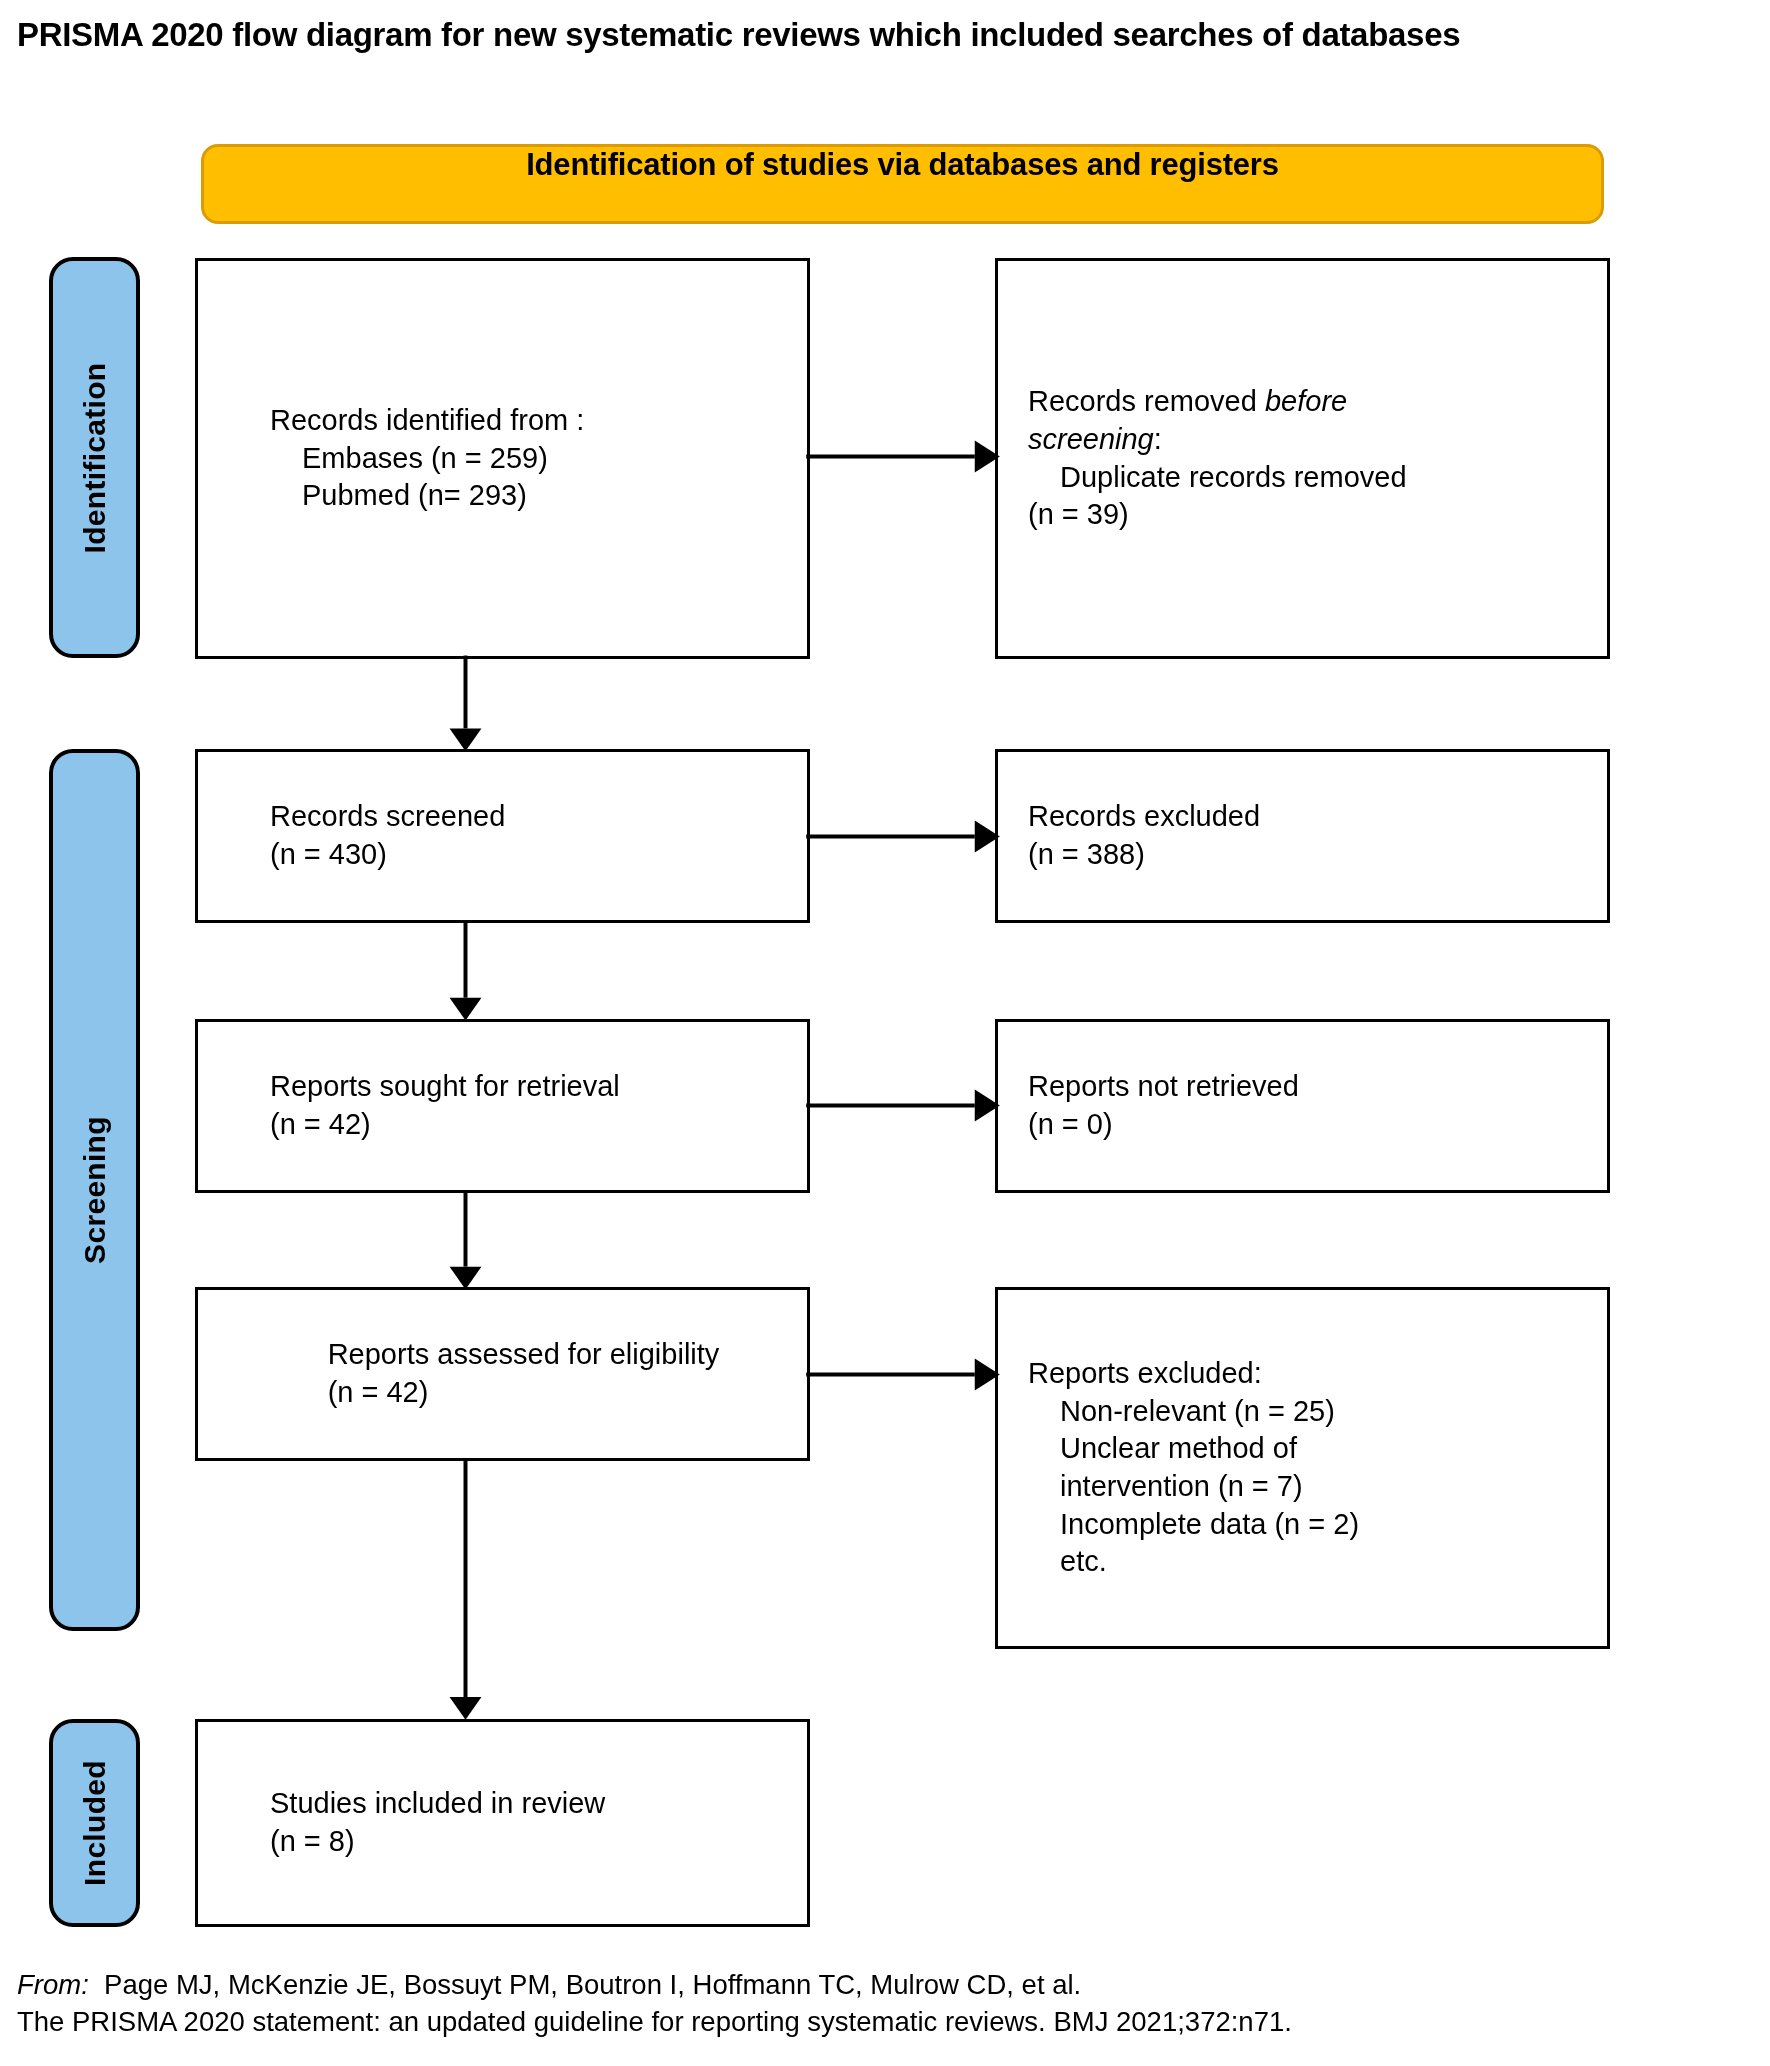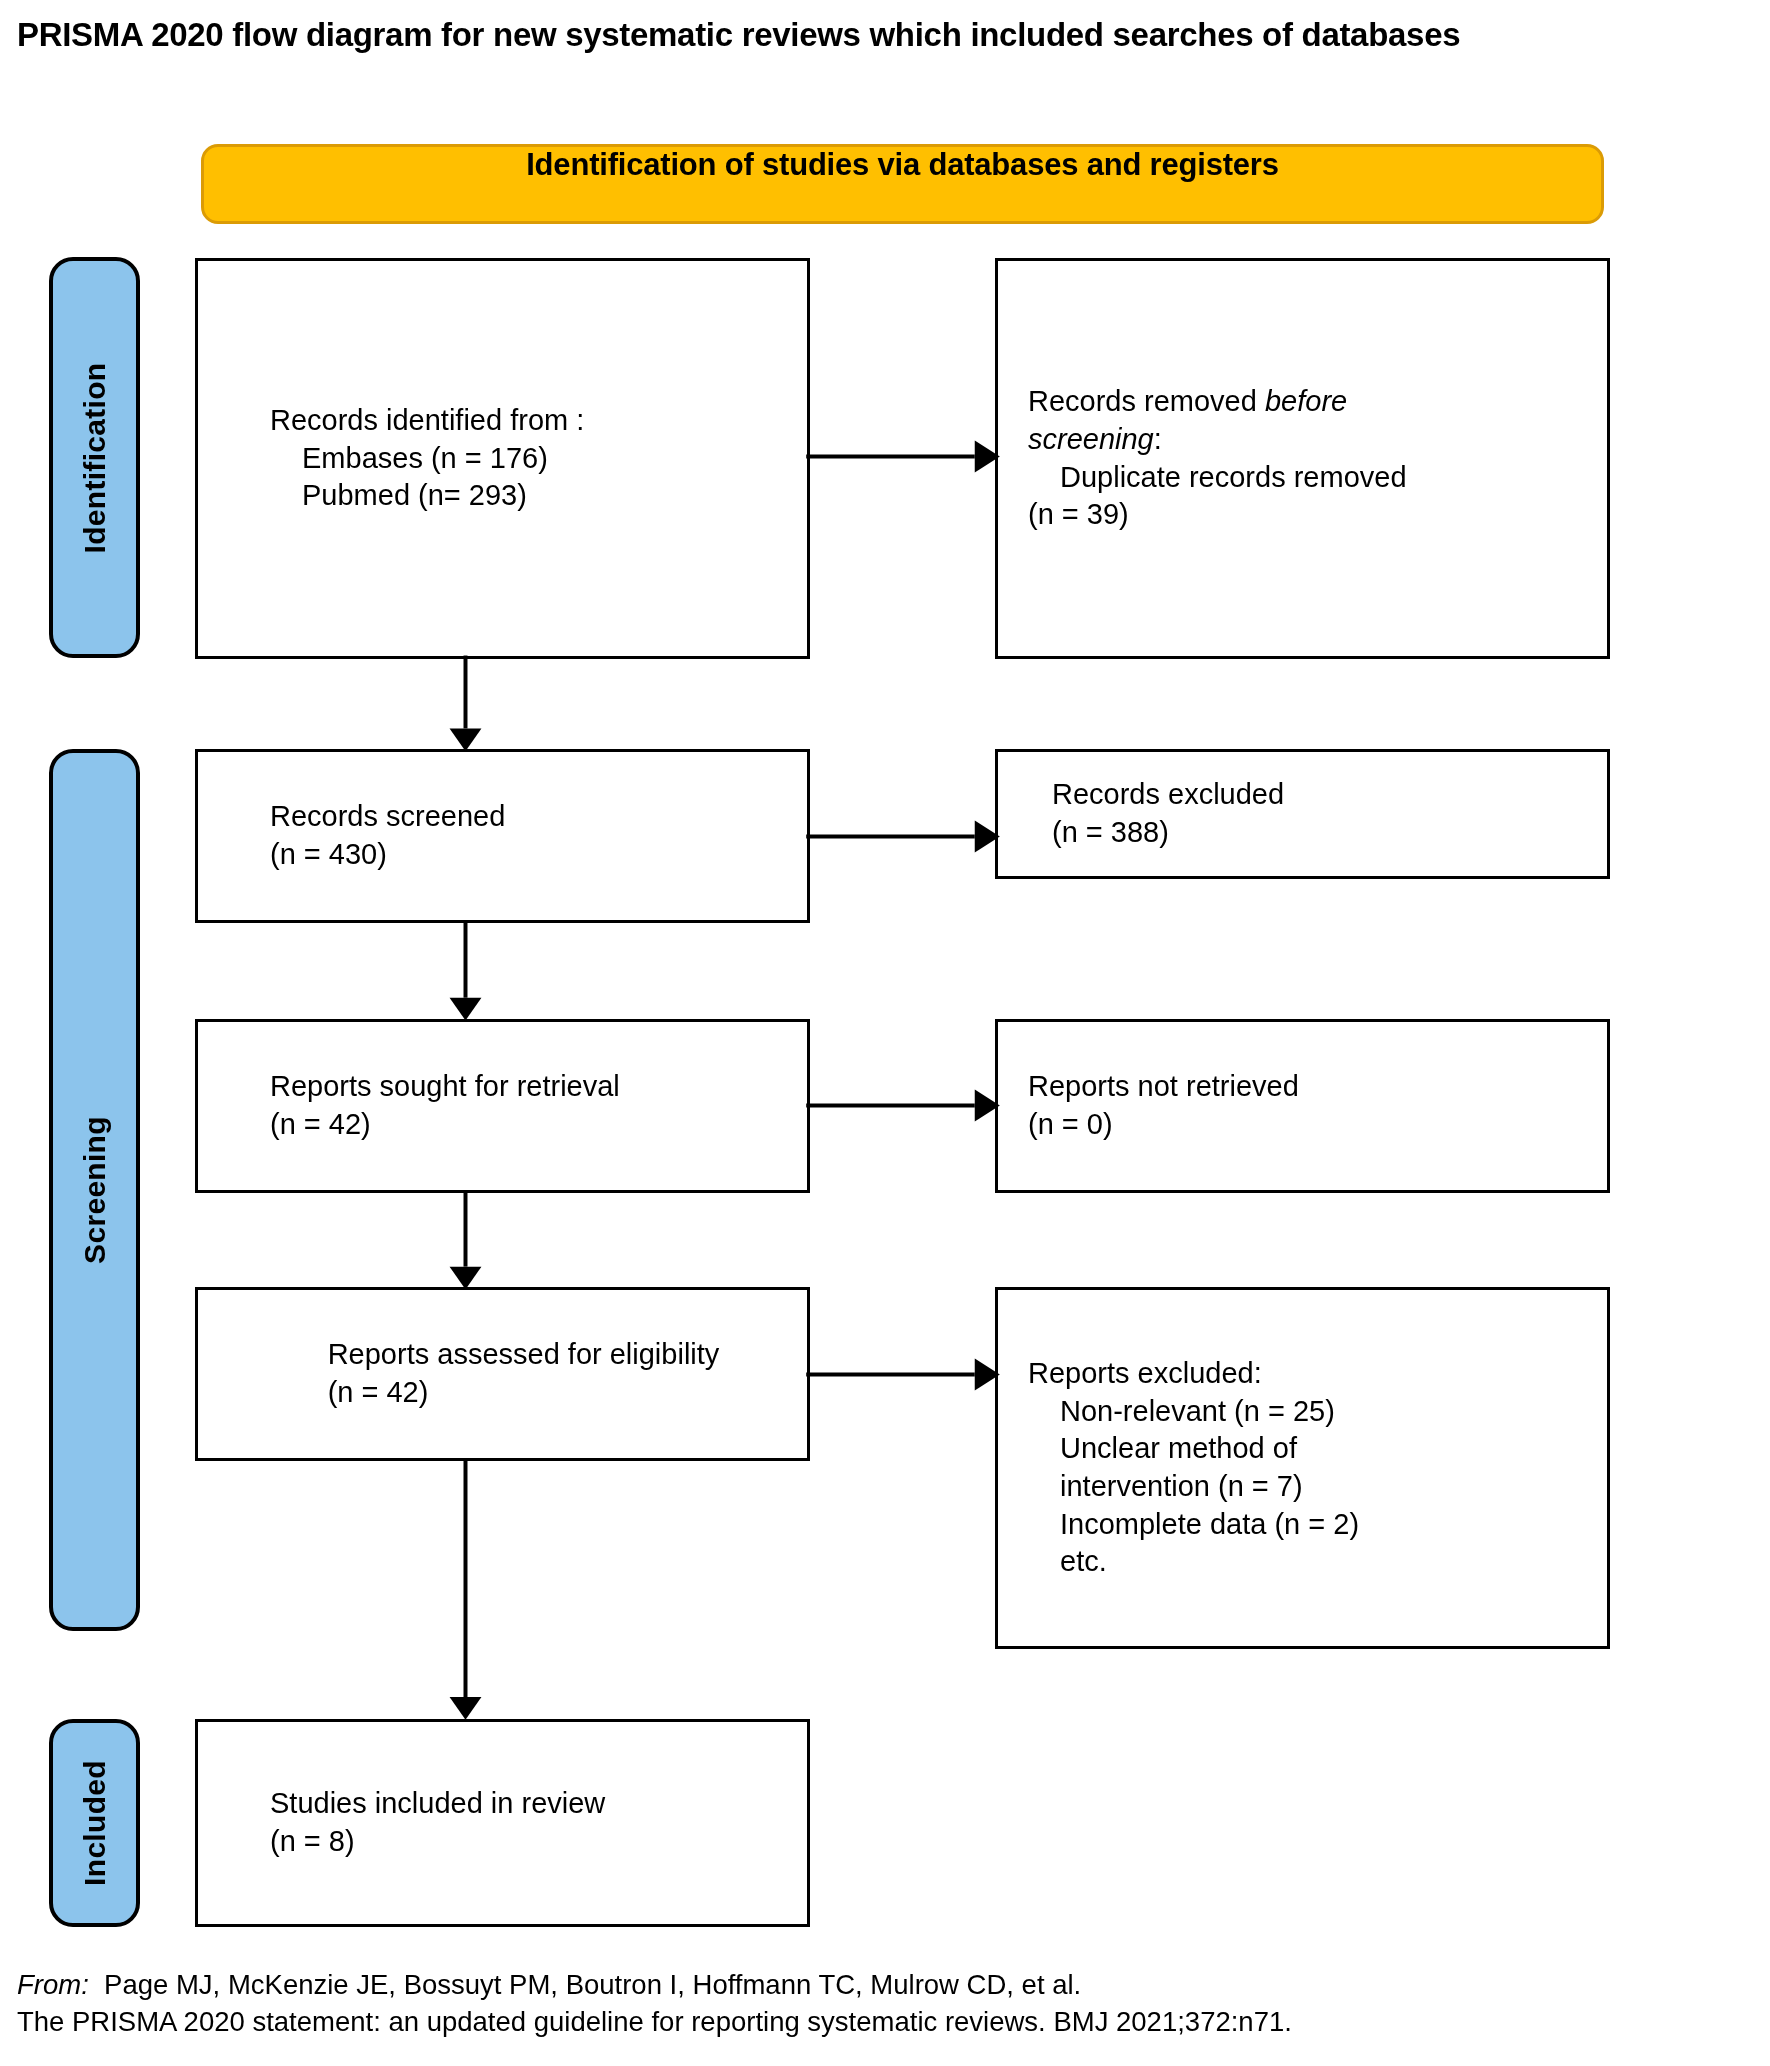--- a/index.html
+++ b/index.html
@@ -94,21 +94,21 @@
   .flow-box .box-text .line { display: block; white-space: nowrap; }
   .flow-box .box-text .indent { padding-left: 32px; }
   .flow-box .box-text em { font-style: italic; }
 
   .col-left  { left: 195px;  width: 615px; padding-left: 42px; }
   .col-right { left: 995px; width: 615px; }
 
   #box-identified   { top: 258px;  height: 401px; }
   #box-removed      { top: 258px;  height: 401px; }
   #box-screened     { top: 749px; height: 174px; }
-  #box-excluded     { top: 749px; height: 130px; padding-left: 24px; }
+  #box-excluded     { top: 749px; height: 174px; }
   #box-sought       { top: 1019px; height: 174px; }
   #box-notretrieved { top: 1019px; height: 174px; }
   #box-assessed     { top: 1287px; height: 174px; align-items: center; }
   #box-repexcluded  { top: 1287px; height: 362px; }
   #box-included     { top: 1719px; height: 208px; }
 
   
   .connector {
     position: absolute;
     pointer-events: none;
@@ -144,21 +144,21 @@
     <span class="stage-label">Included</span>
   </div>
 
   <div id="identification-banner">
     <span class="banner-text">Identification of studies via databases and registers</span>
   </div>
 
   <div class="flow-box col-left" id="box-identified">
     <div class="box-text">
       <span class="line">Records identified from :</span>
-      <span class="line indent">Embases (n = 176)</span>
+      <span class="line indent">Embases (n = 259)</span>
       <span class="line indent">Pubmed (n= 293)</span>
     </div>
   </div>
 
   <div class="flow-box col-right" id="box-removed">
     <div class="box-text">
       <span class="line"><span>Records removed </span><em>before</em></span>
       <span class="line"><em>screening</em><span>:</span></span>
       <span class="line indent">Duplicate records removed</span>
       <span class="line">(n = 39)</span>

